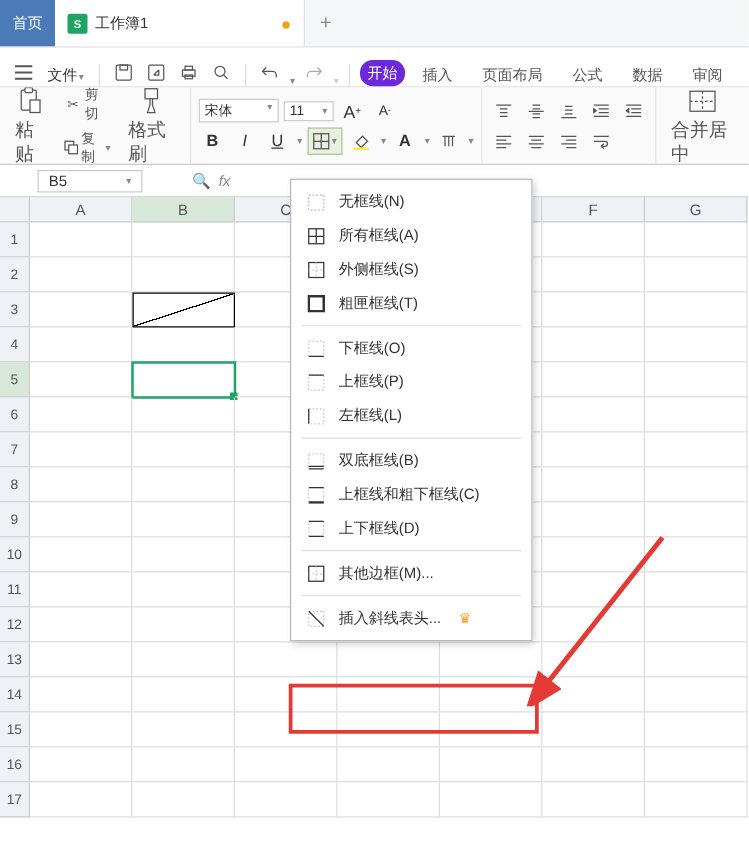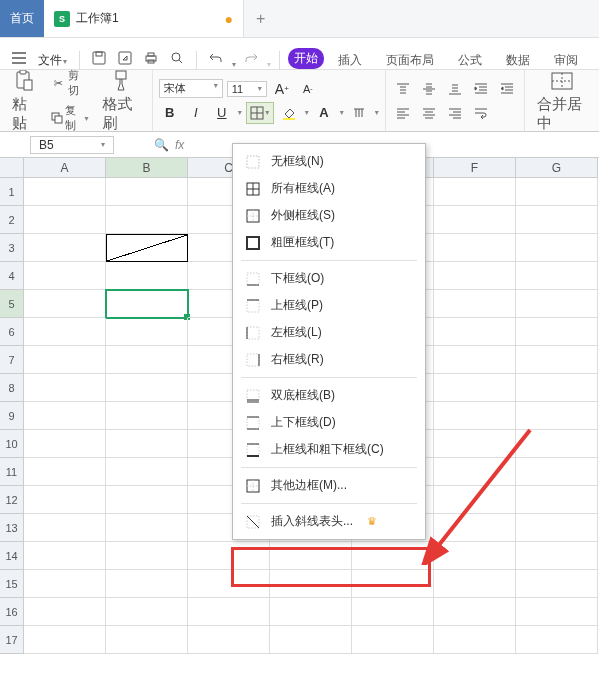--- a/index.html
+++ b/index.html
@@ -539,57 +539,48 @@
     </div>
   <div class="dd-item">
       <span class="dd-icon">
         <svg width="14" height="14" viewBox="0 0 14 14">
           <rect x="1" y="1" width="12" height="12" fill="none" stroke="#ccc" stroke-dasharray="1.5"></rect>
           <path d="M1 1v12" stroke="#333"></path>
         </svg>
       </span>
       <span>左框线(L)</span>
     </div>
-  <div class="dd-item">
-      <span class="dd-icon">
-        <svg width="14" height="14" viewBox="0 0 14 14">
-          <rect x="1" y="1" width="12" height="12" fill="none" stroke="#ccc" stroke-dasharray="1.5"></rect>
-          <path d="M13 1v12" stroke="#333"></path>
-        </svg>
-      </span>
-      <span>右框线(R)</span>
-    </div>
   <div class="dd-sep"></div>
   <div class="dd-item">
       <span class="dd-icon">
         <svg width="14" height="14" viewBox="0 0 14 14">
           <rect x="1" y="1" width="12" height="10" fill="none" stroke="#ccc" stroke-dasharray="1.5"></rect>
           <path d="M1 11h12M1 13h12" stroke="#333"></path>
         </svg>
       </span>
       <span>双底框线(B)</span>
-    </div>
-  <div class="dd-item">
-      <span class="dd-icon">
-        <svg width="14" height="14" viewBox="0 0 14 14">
-          <rect x="1" y="1" width="12" height="12" fill="none" stroke="#ccc" stroke-dasharray="1.5"></rect>
-          <path d="M1 1h12M1 13h12" stroke="#333"></path>
-        </svg>
-      </span>
-      <span>上下框线(D)</span>
     </div>
   <div class="dd-item">
       <span class="dd-icon">
         <svg width="14" height="14" viewBox="0 0 14 14">
           <rect x="1" y="1" width="12" height="12" fill="none" stroke="#ccc" stroke-dasharray="1.5"></rect>
           <path d="M1 1h12" stroke="#333"></path>
           <path d="M1 13h12" stroke="#333" stroke-width="2"></path>
         </svg>
       </span>
       <span>上框线和粗下框线(C)</span>
+    </div>
+  <div class="dd-item">
+      <span class="dd-icon">
+        <svg width="14" height="14" viewBox="0 0 14 14">
+          <rect x="1" y="1" width="12" height="12" fill="none" stroke="#ccc" stroke-dasharray="1.5"></rect>
+          <path d="M1 1h12M1 13h12" stroke="#333"></path>
+        </svg>
+      </span>
+      <span>上下框线(D)</span>
     </div>
   <div class="dd-sep"></div>
   <div class="dd-item">
       <span class="dd-icon">
         <svg width="14" height="14" viewBox="0 0 14 14">
           <rect x="1" y="1" width="12" height="12" fill="none" stroke="#333"></rect>
           <path d="M7 1v12M1 7h12" stroke="#ccc" stroke-dasharray="1.5"></path>
         </svg>
       </span>
       <span>其他边框(M)...</span>

